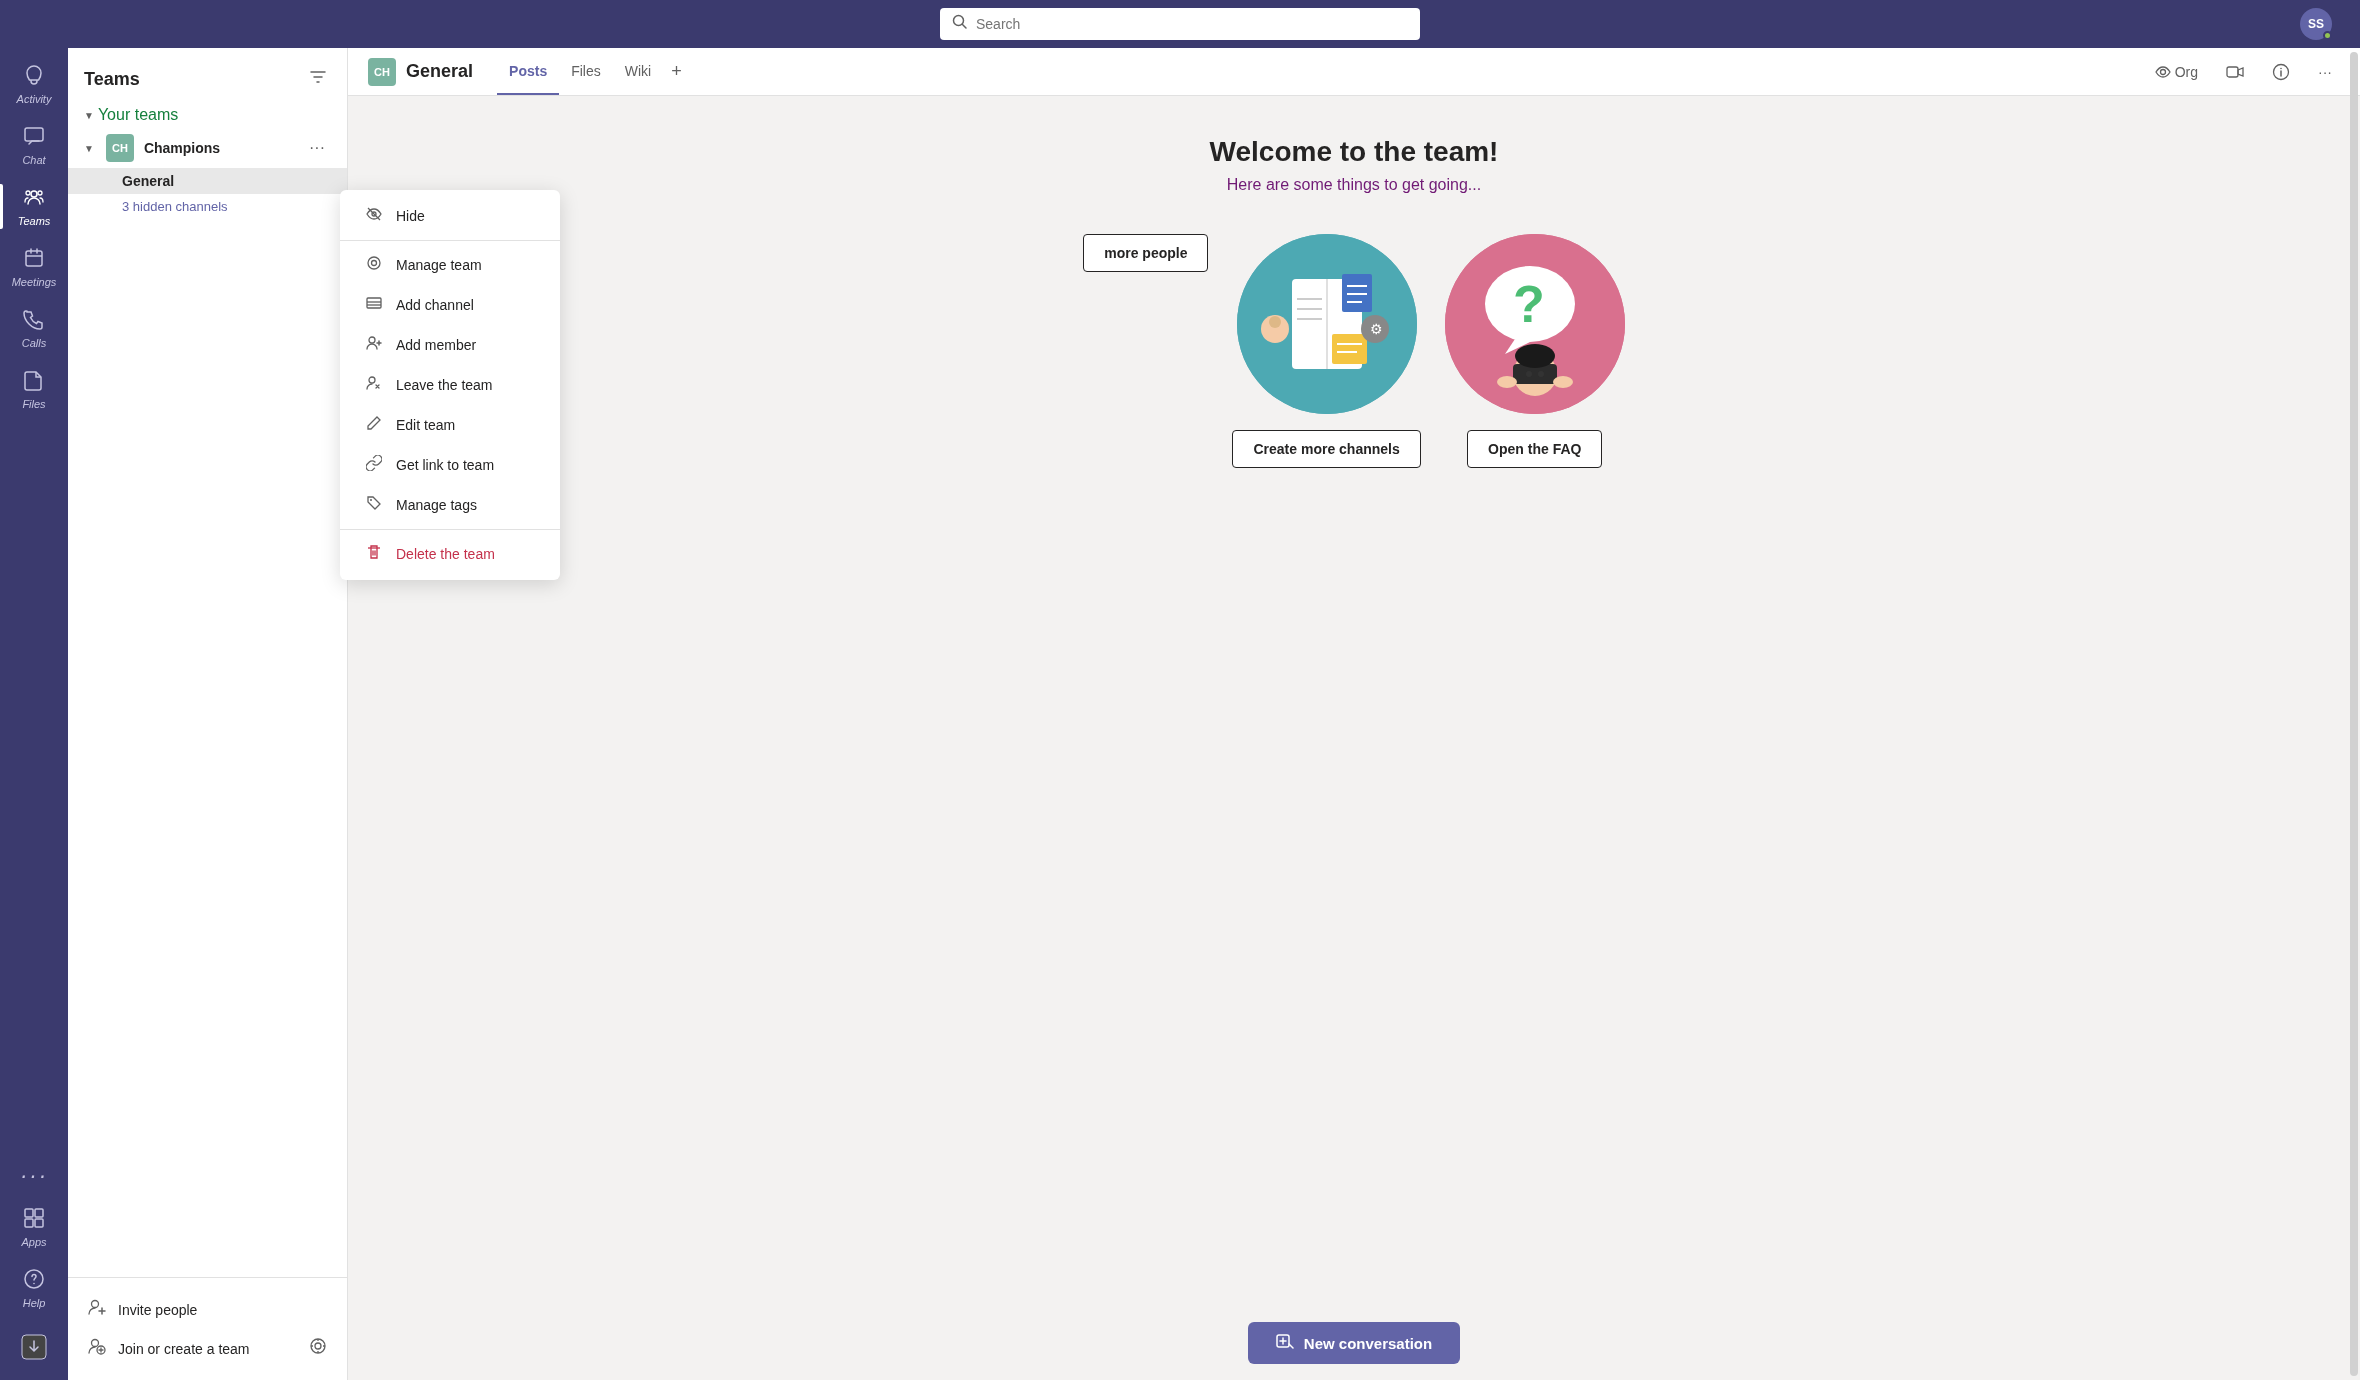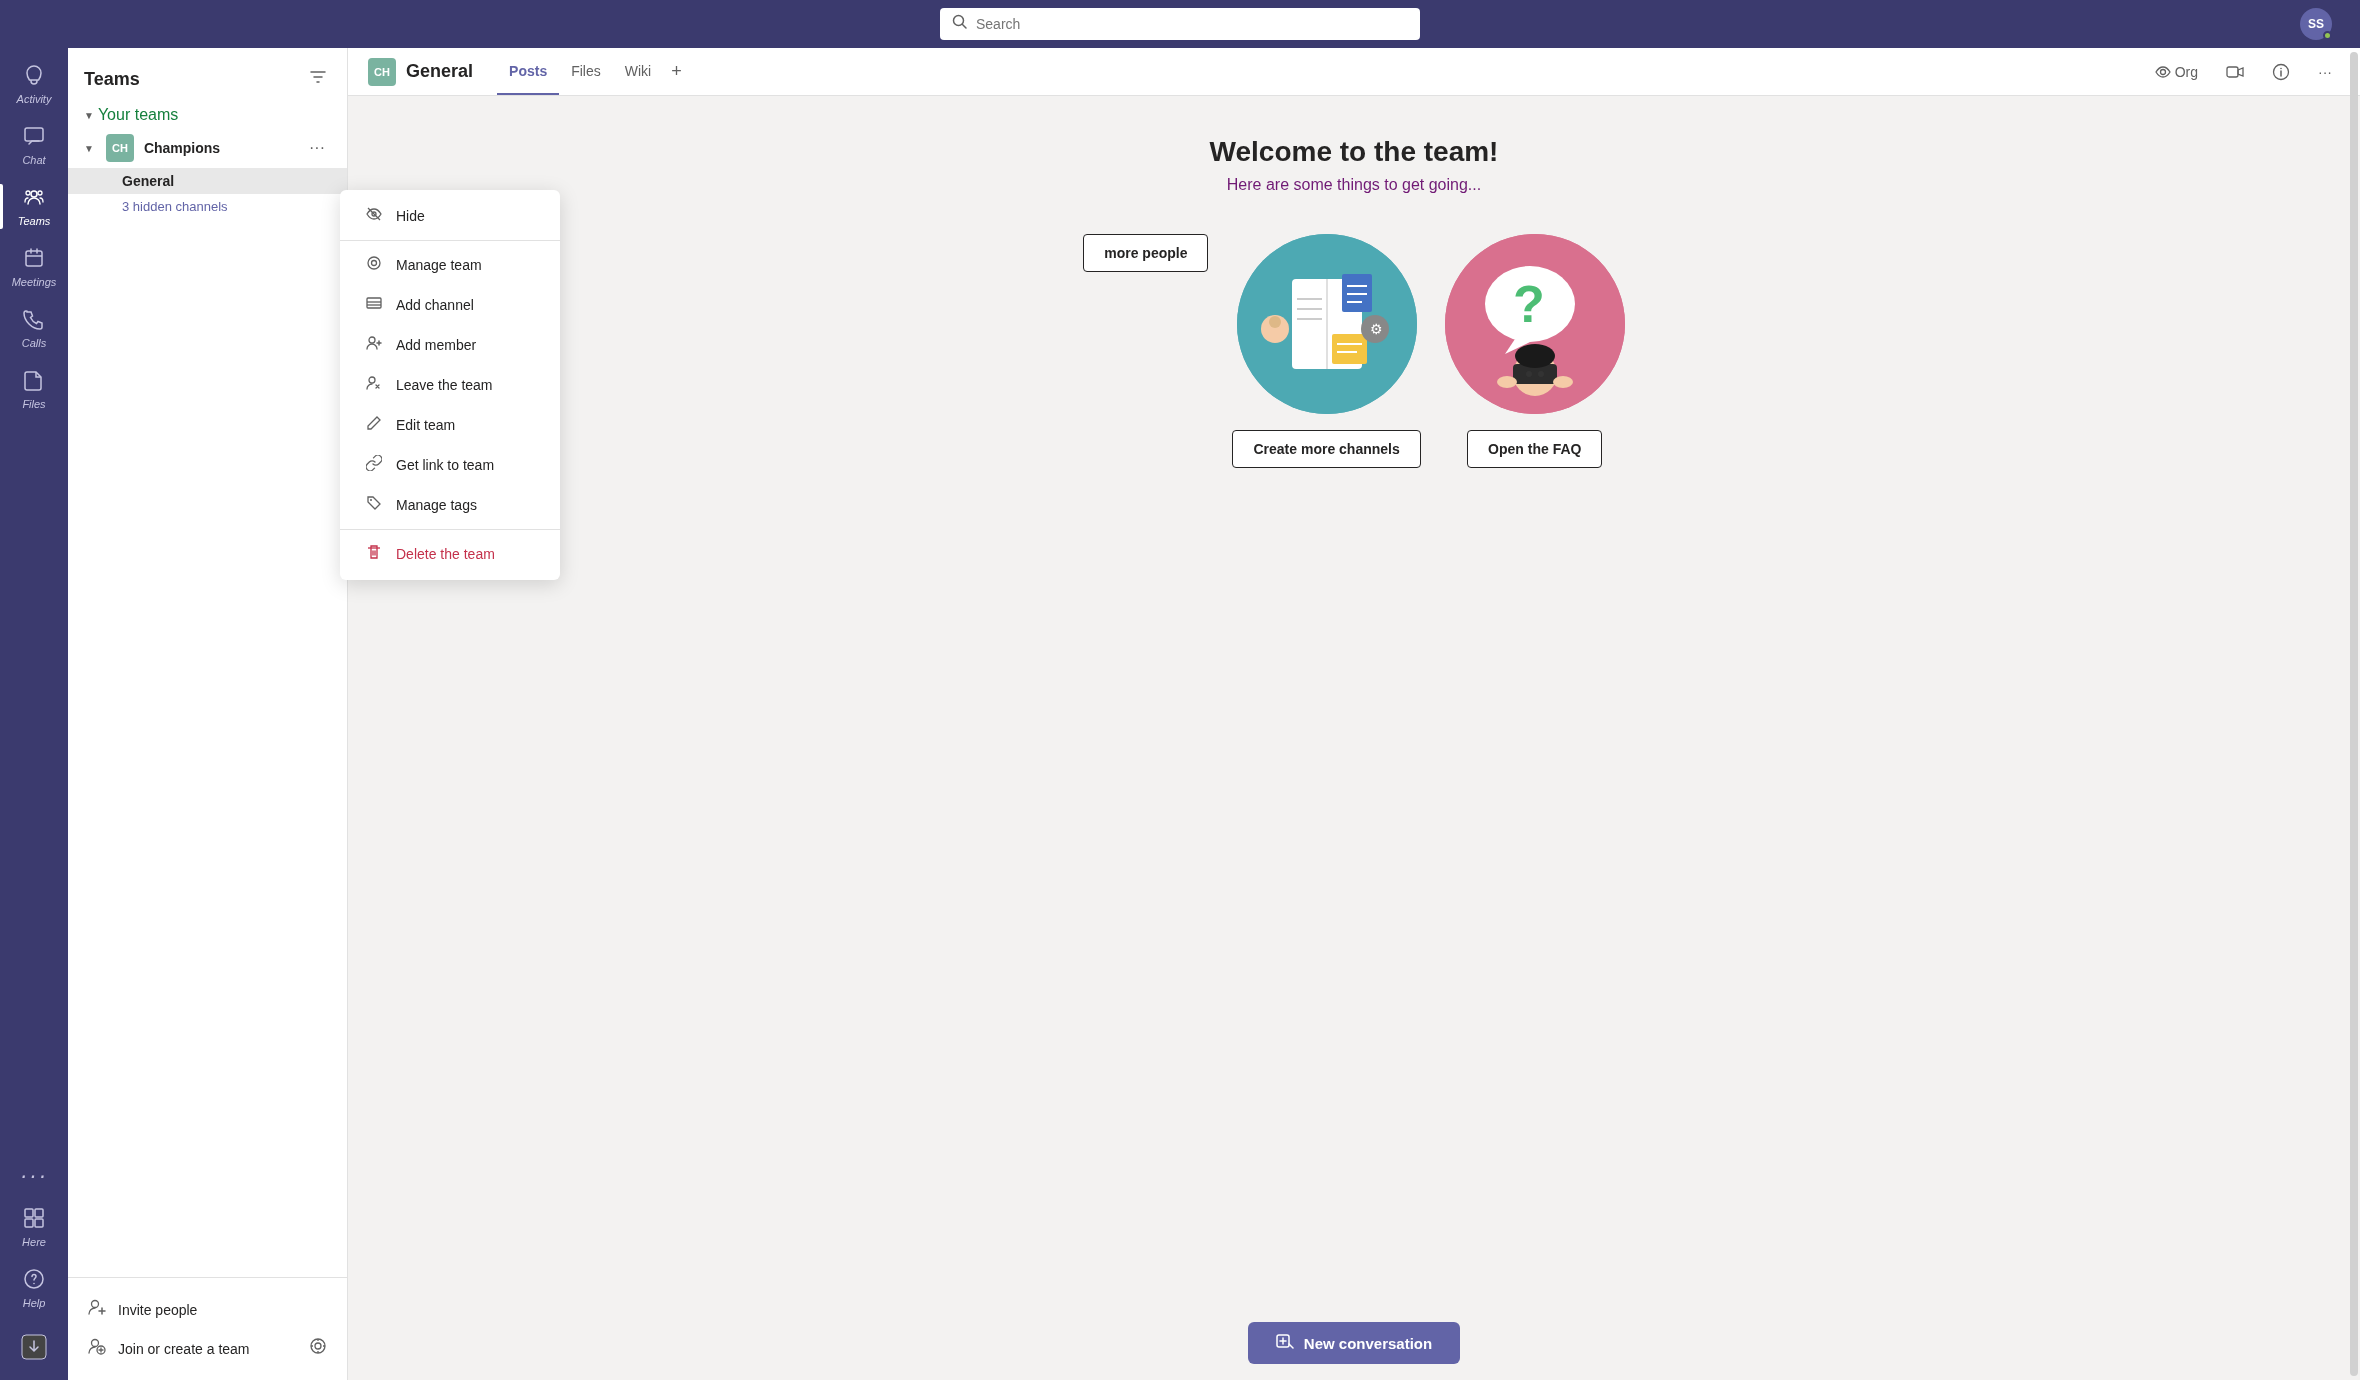--- a/index.html
+++ b/index.html
@@ -453,21 +453,21 @@
     </div>
     <div class="nav-item">
       <span class="nav-icon">
         <svg width="22" height="22" viewBox="0 0 22 22" fill="none">
           <rect x="2" y="2" width="8" height="8" rx="1" stroke="currentColor" stroke-width="1.5"></rect>
           <rect x="12" y="2" width="8" height="8" rx="1" stroke="currentColor" stroke-width="1.5"></rect>
           <rect x="2" y="12" width="8" height="8" rx="1" stroke="currentColor" stroke-width="1.5"></rect>
           <rect x="12" y="12" width="8" height="8" rx="1" stroke="currentColor" stroke-width="1.5"></rect>
         </svg>
       </span>
-      <span class="nav-label">Here</span>
+      <span class="nav-label">Apps</span>
     </div>
     <div class="nav-item">
       <span class="nav-icon">
         <svg width="22" height="22" viewBox="0 0 22 22" fill="none">
           <circle cx="11" cy="11" r="9" stroke="currentColor" stroke-width="1.5"></circle>
           <path d="M9 8.5C9 7.4 9.9 6.5 11 6.5s2 .9 2 2c0 1.5-2 2-2 3.5" stroke="currentColor" stroke-width="1.5" stroke-linecap="round"></path>
           <circle cx="11" cy="15.5" r="0.8" fill="currentColor"></circle>
         </svg>
       </span>
       <span class="nav-label">Help</span>

